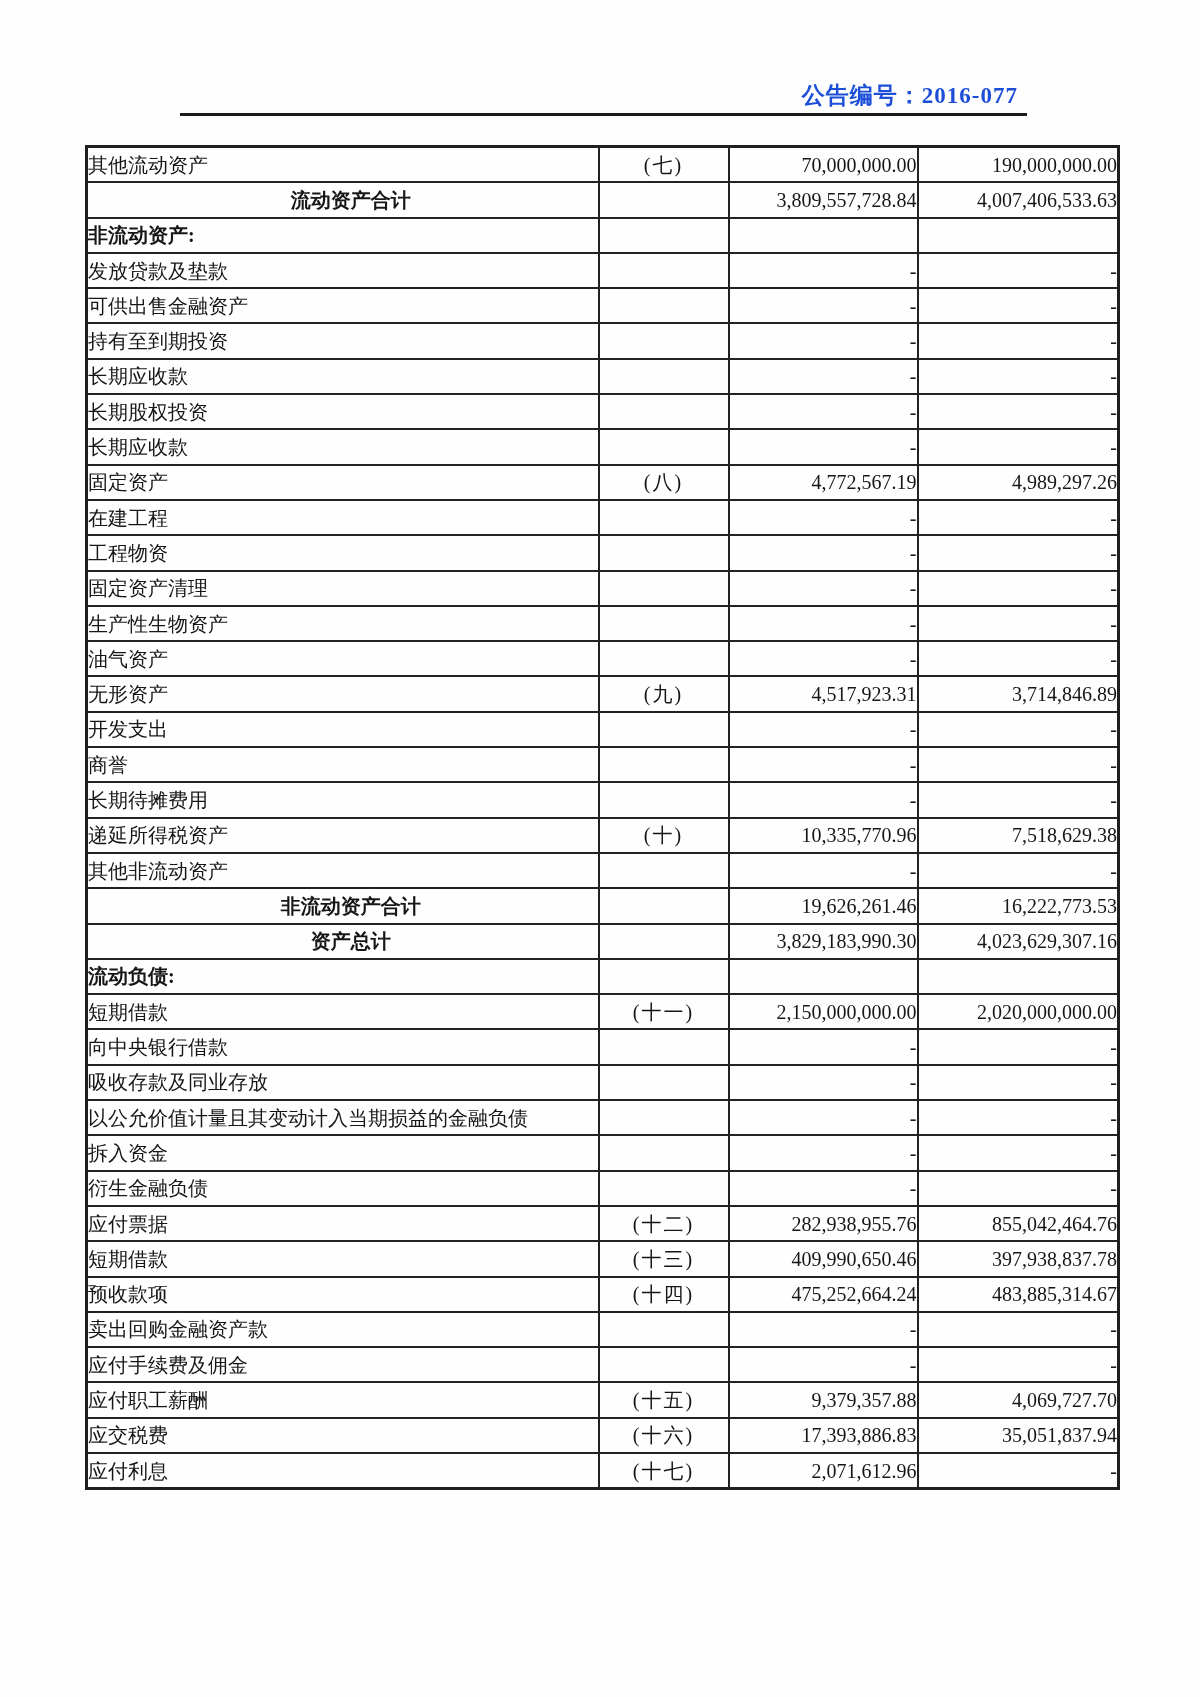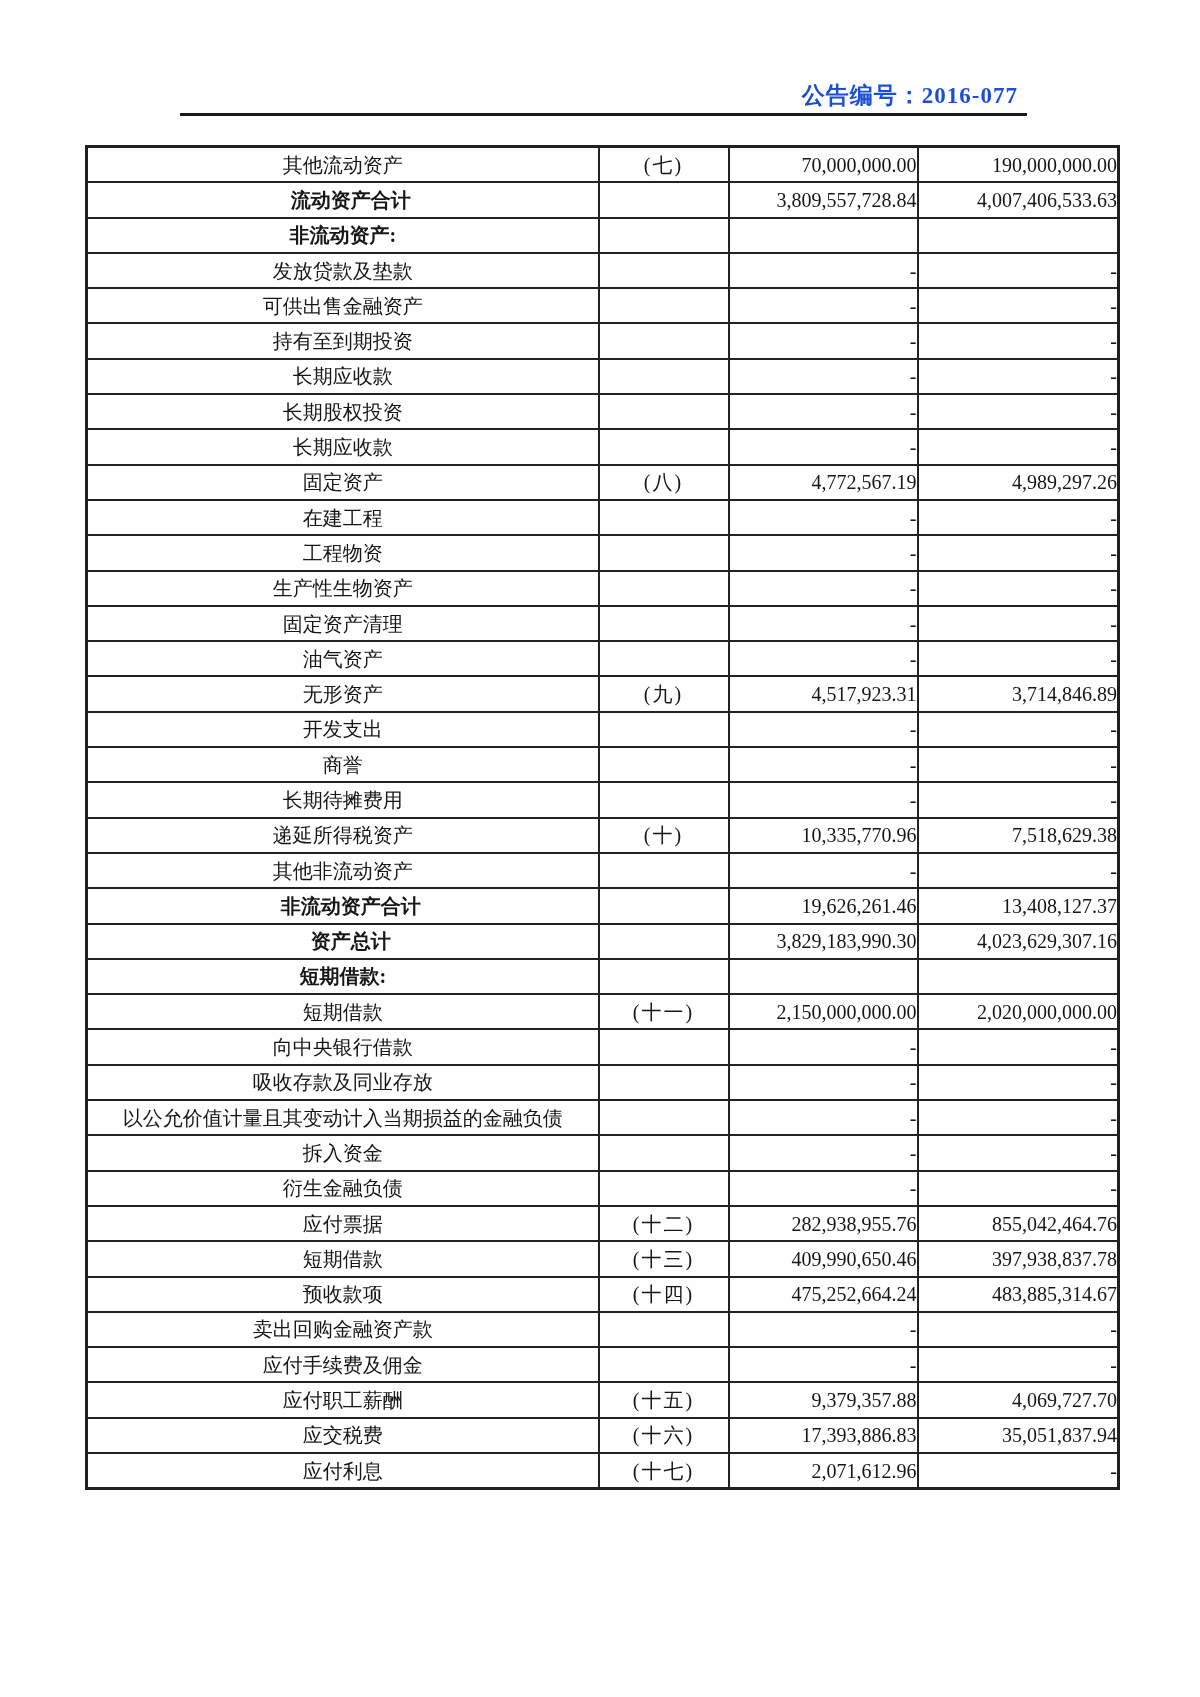--- a/index.html
+++ b/index.html
@@ -48,21 +48,21 @@
     border: 2px solid #222222;
     height: 33.3px;
     font-size: 20px;
     line-height: 1.1;
     vertical-align: middle;
     padding: 0;
     overflow: hidden;
     white-space: nowrap;
   }
   td.item-cell {
-    text-align: center;
+    text-align: left;
     padding-left: 14px;
   }
   td.note-cell {
     text-align: center;
     letter-spacing: 2px;
   }
   td.val-cell {
     text-align: right;
     padding-right: 12px;
   }
@@ -159,27 +159,27 @@
           <td class="val-cell">-</td>
           <td class="val-cell">-</td>
         </tr>
         <tr class="row-item">
           <td class="item-cell">工程物资</td>
           <td class="note-cell"></td>
           <td class="val-cell">-</td>
           <td class="val-cell">-</td>
         </tr>
         <tr class="row-item">
+          <td class="item-cell">固定资产清理</td>
+          <td class="note-cell"></td>
+          <td class="val-cell">-</td>
+          <td class="val-cell">-</td>
+        </tr>
+        <tr class="row-item">
           <td class="item-cell">生产性生物资产</td>
-          <td class="note-cell"></td>
-          <td class="val-cell">-</td>
-          <td class="val-cell">-</td>
-        </tr>
-        <tr class="row-item">
-          <td class="item-cell">固定资产清理</td>
           <td class="note-cell"></td>
           <td class="val-cell">-</td>
           <td class="val-cell">-</td>
         </tr>
         <tr class="row-item">
           <td class="item-cell">油气资产</td>
           <td class="note-cell"></td>
           <td class="val-cell">-</td>
           <td class="val-cell">-</td>
         </tr>
@@ -216,30 +216,30 @@
         <tr class="row-item">
           <td class="item-cell">其他非流动资产</td>
           <td class="note-cell"></td>
           <td class="val-cell">-</td>
           <td class="val-cell">-</td>
         </tr>
         <tr class="row-total">
           <td class="item-cell">非流动资产合计</td>
           <td class="note-cell"></td>
           <td class="val-cell">19,626,261.46</td>
-          <td class="val-cell">13,408,127.37</td>
+          <td class="val-cell">16,222,773.53</td>
         </tr>
         <tr class="row-total">
           <td class="item-cell">资产总计</td>
           <td class="note-cell"></td>
           <td class="val-cell">3,829,183,990.30</td>
           <td class="val-cell">4,023,629,307.16</td>
         </tr>
         <tr class="row-section">
-          <td class="item-cell">短期借款:</td>
+          <td class="item-cell">流动负债:</td>
           <td class="note-cell"></td>
           <td class="val-cell"></td>
           <td class="val-cell"></td>
         </tr>
         <tr class="row-item">
           <td class="item-cell">短期借款</td>
           <td class="note-cell">(十一)</td>
           <td class="val-cell">2,150,000,000.00</td>
           <td class="val-cell">2,020,000,000.00</td>
         </tr>

